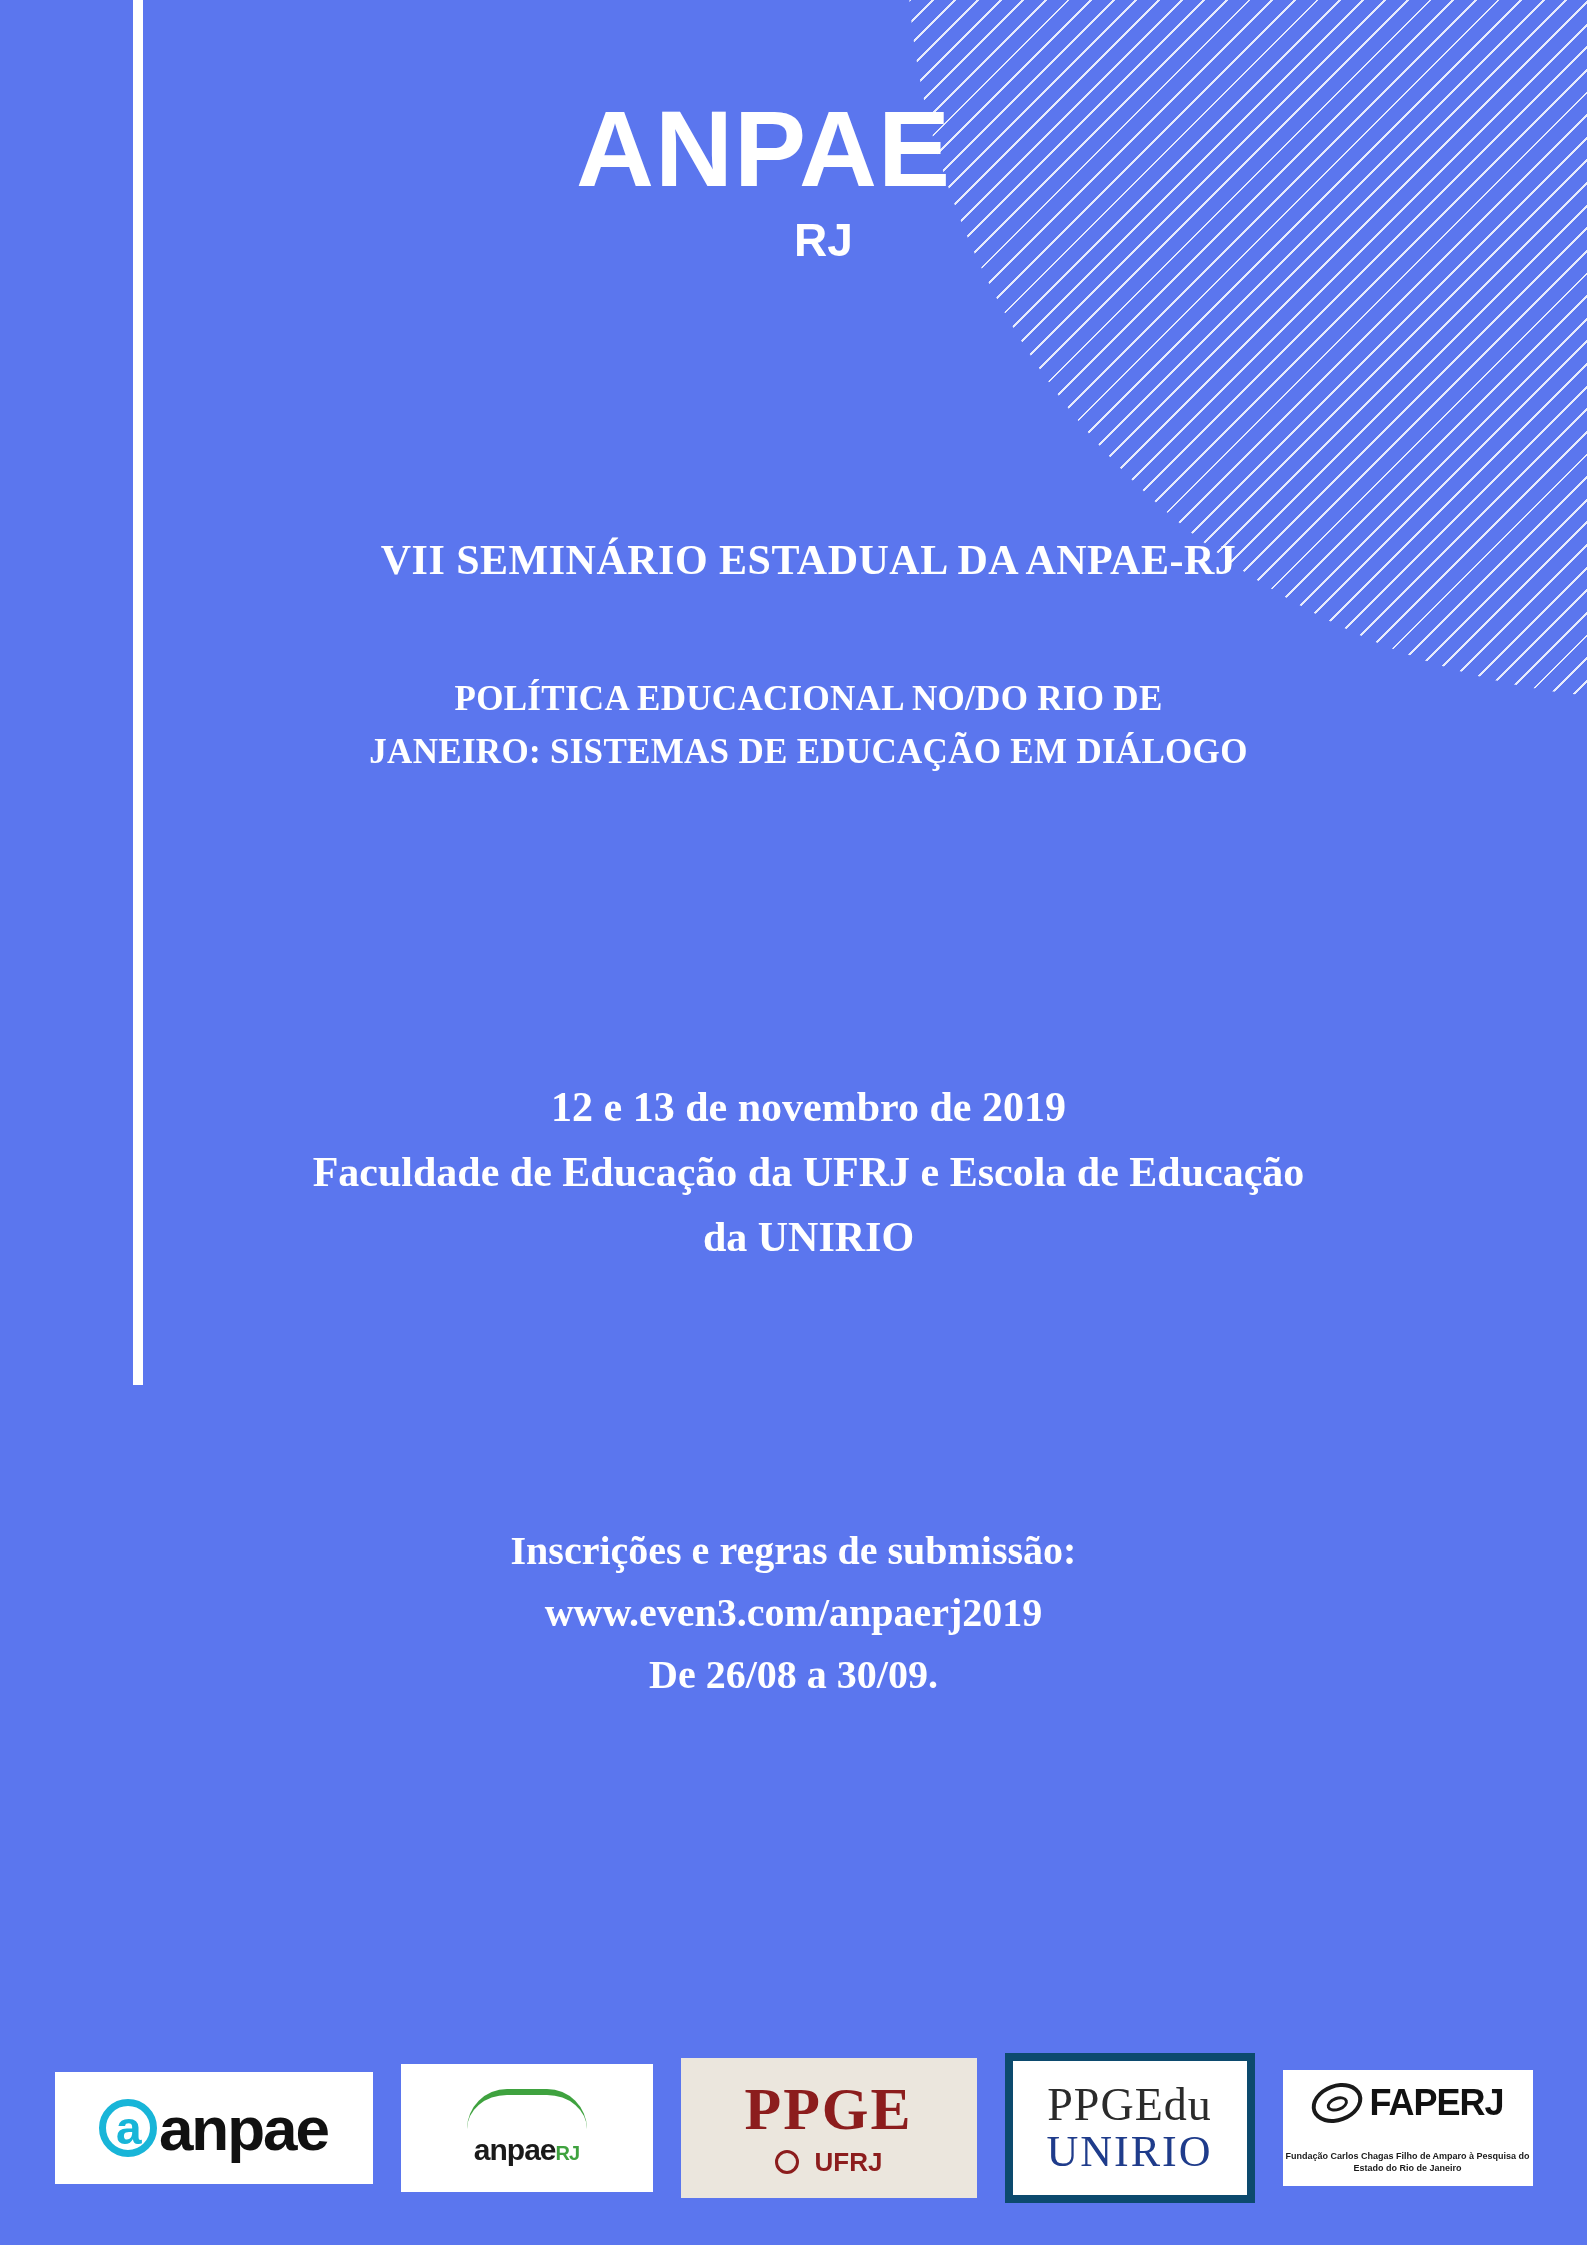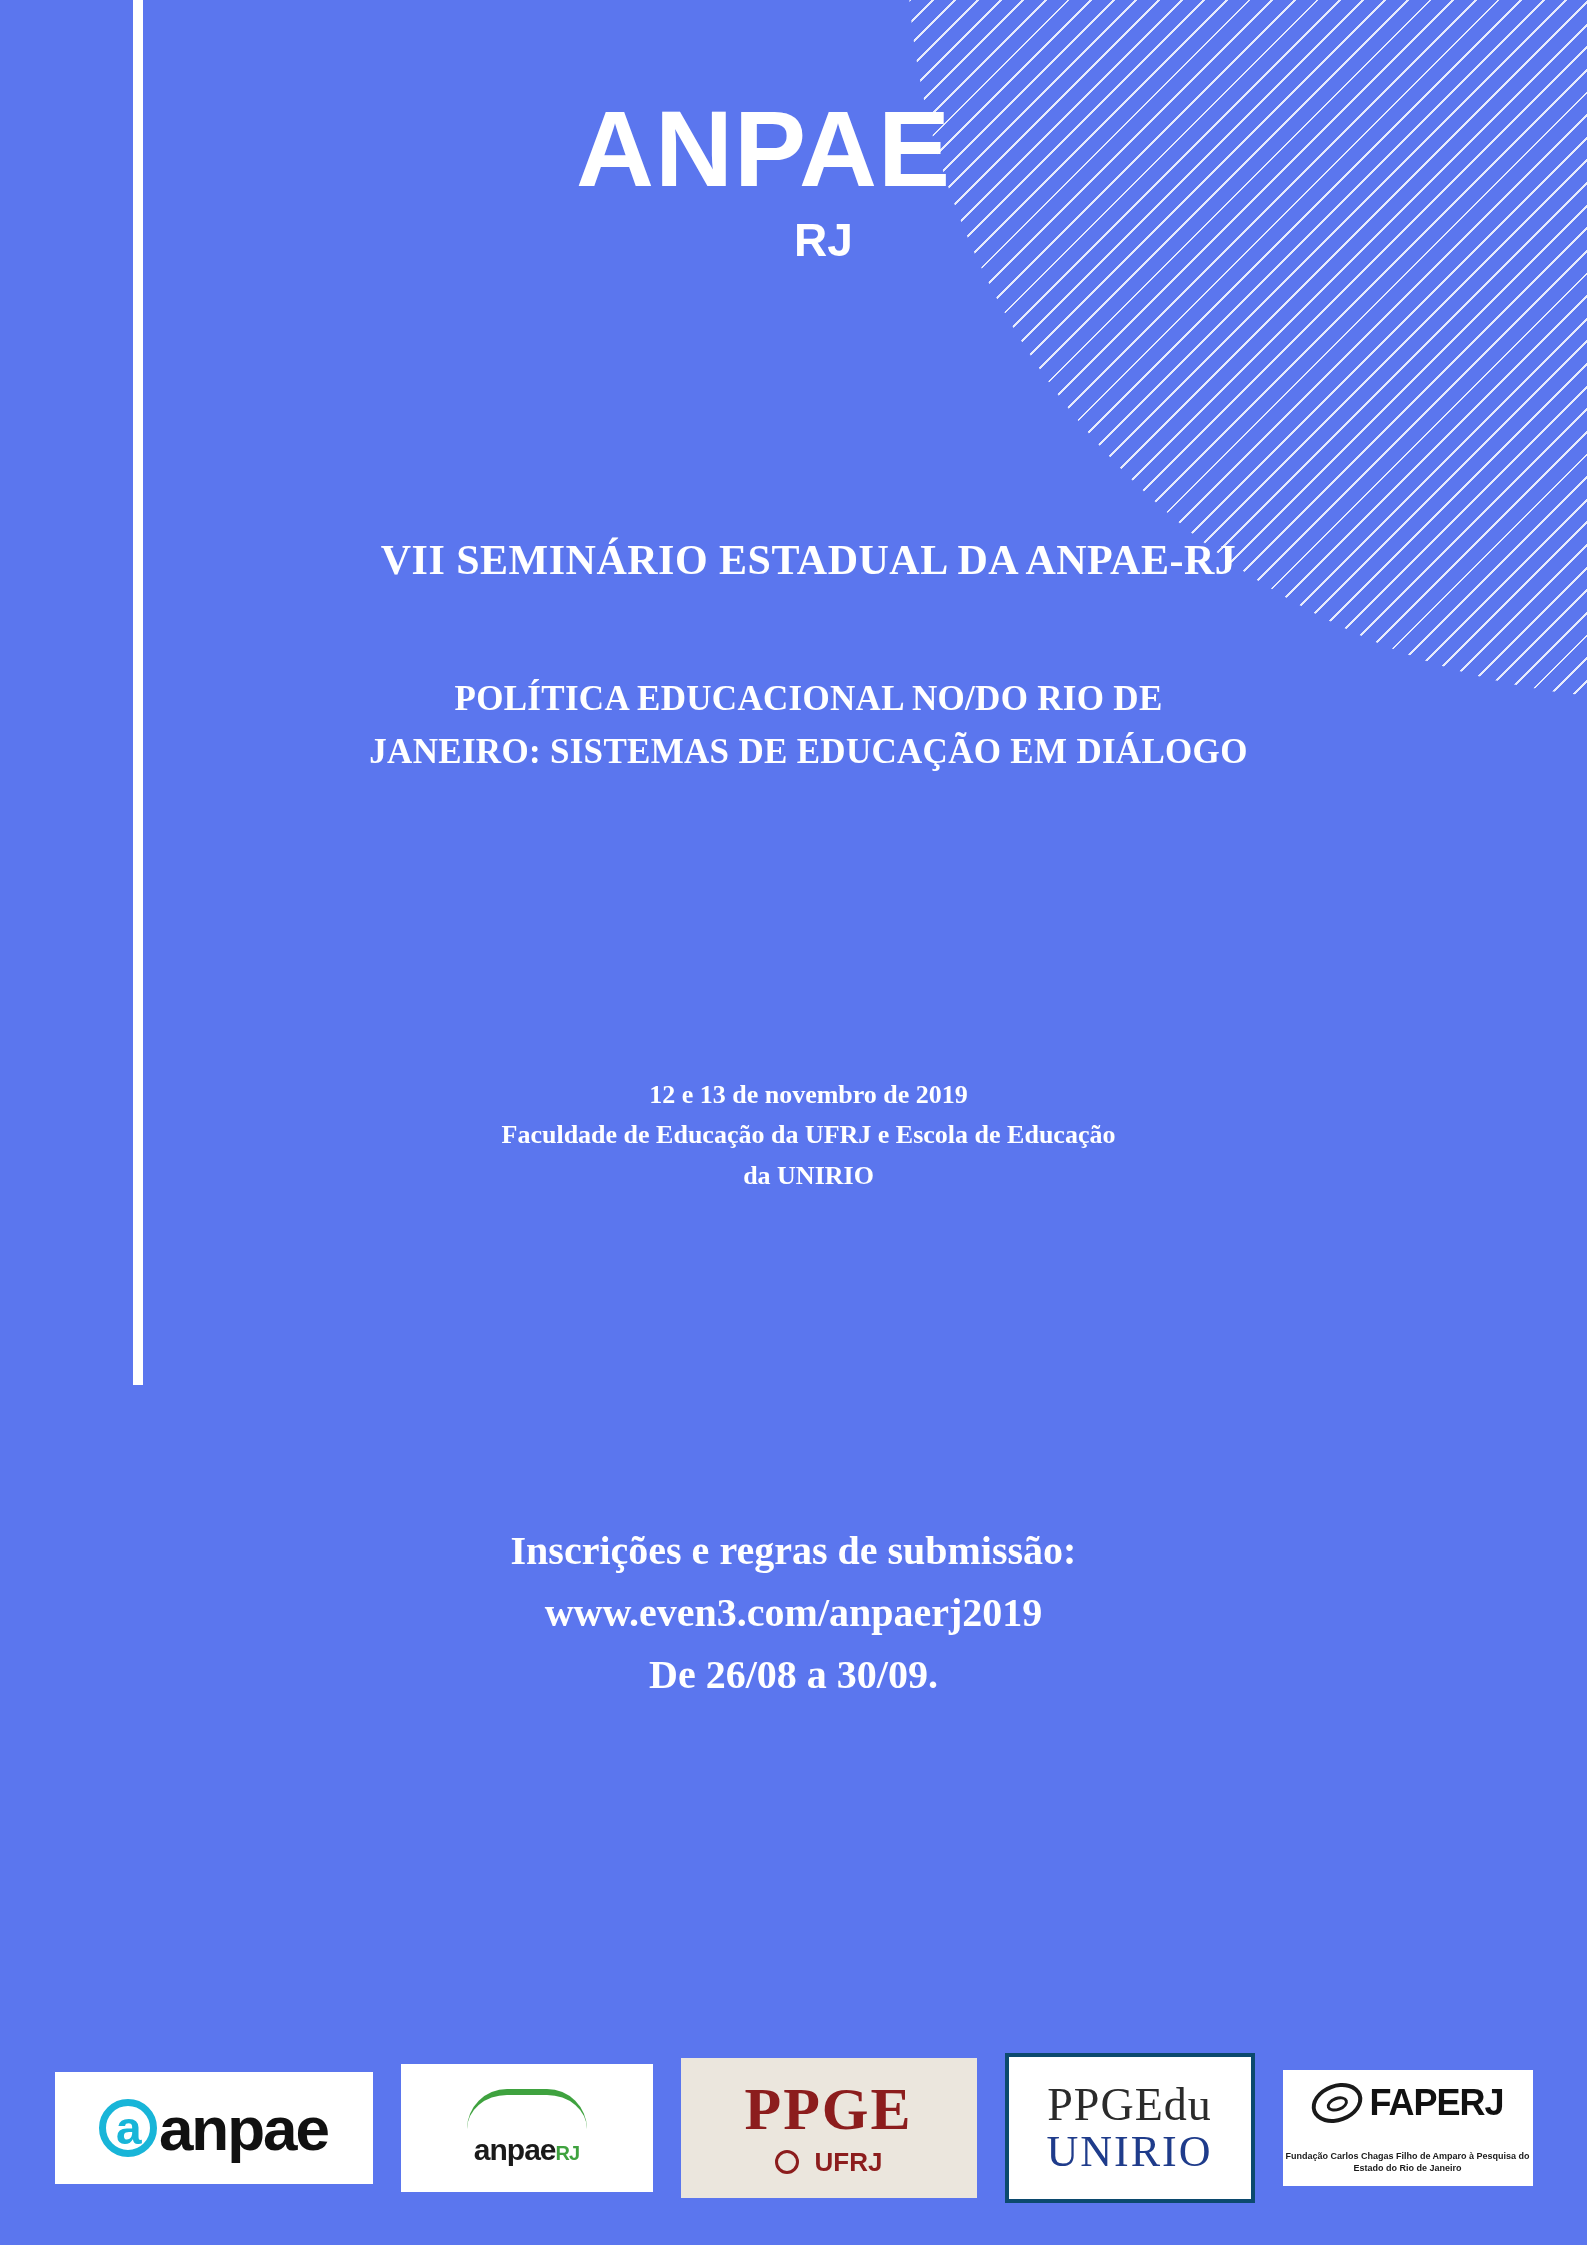--- a/index.html
+++ b/index.html
@@ -101,21 +101,21 @@
     line-height: 1.5;
     letter-spacing: 0.3px;
   }
 
   .when-where {
     position: absolute;
     top: 1075px;
     left: 150px;
     right: 120px;
     text-align: center;
-    font-size: 26px;
+    font-size: 42px;
     font-weight: bold;
     line-height: 1.55;
   }
 
   .registration {
     position: absolute;
     top: 1520px;
     left: 0;
     right: 0;
     text-align: center;
@@ -209,21 +209,21 @@
   }
   .ppge-seal {
     width: 24px; height: 24px;
     border-radius: 50%;
     border: 3px solid #8c1d1d;
     box-sizing: border-box;
   }
 
   .logo-ppgedu {
     width: 250px; height: 150px;
-    border: 4px solid #0c4a6e;
+    border: 8px solid #0c4a6e;
     flex-direction: column;
     color: #1a2f6b;
   }
   .ppgedu-1 {
     font-family: "Liberation Serif", serif;
     font-size: 46px;
     color: #2b2b2b;
     line-height: 1.05;
     letter-spacing: 1px;
   }

